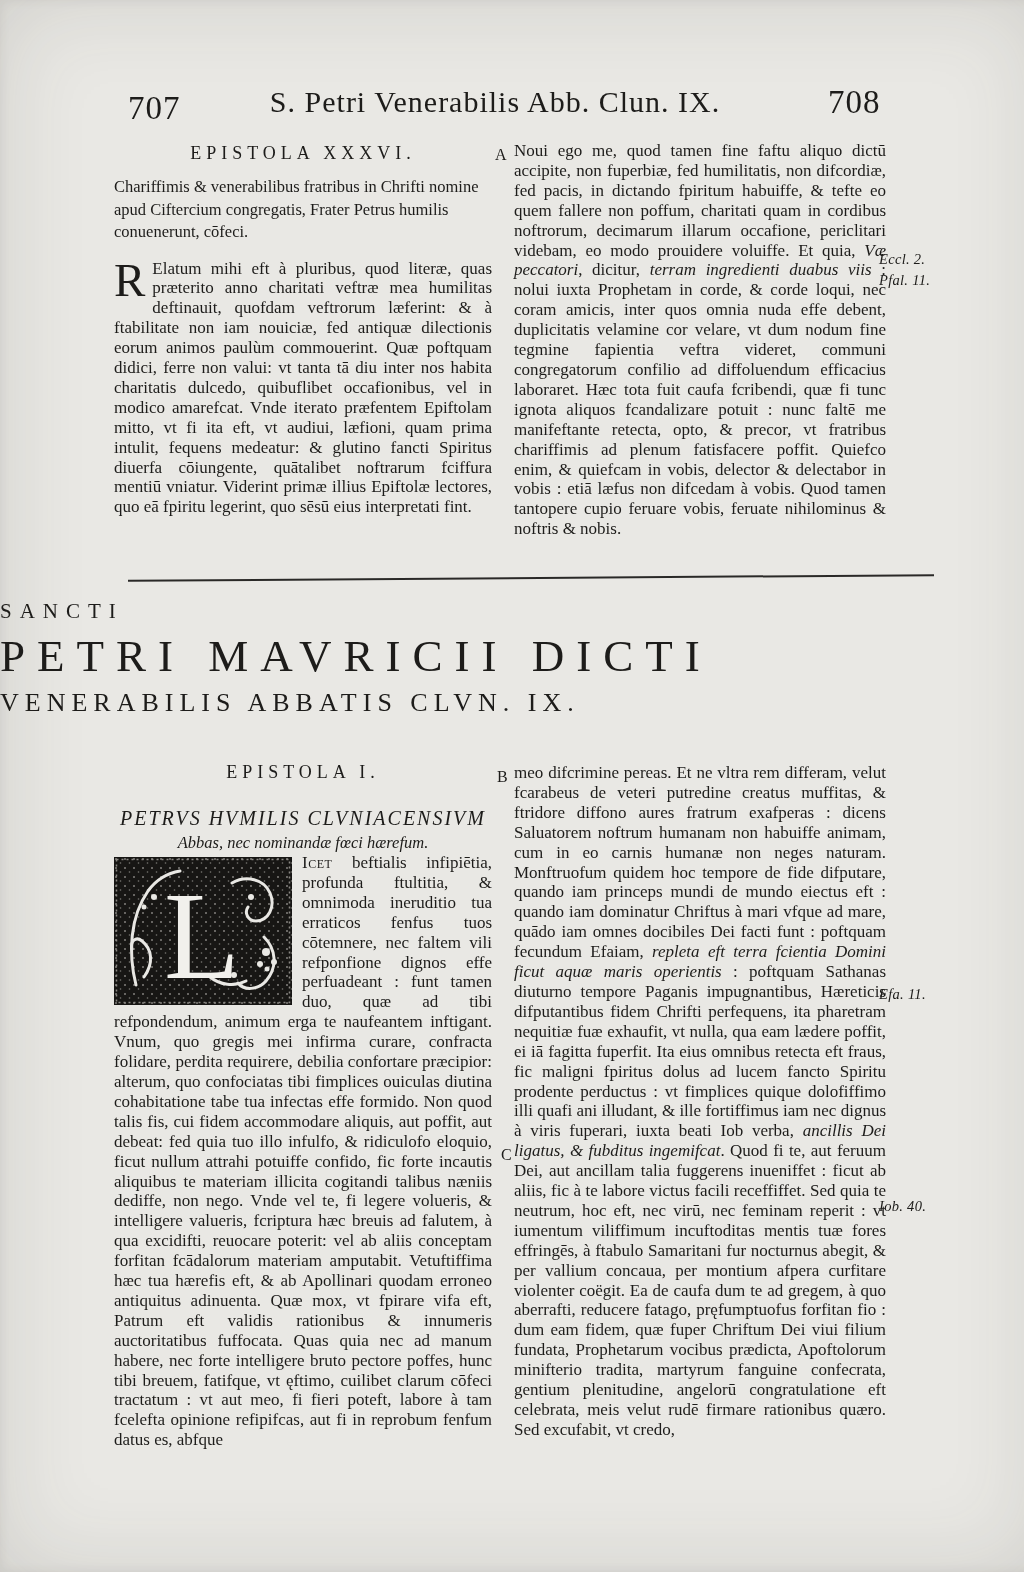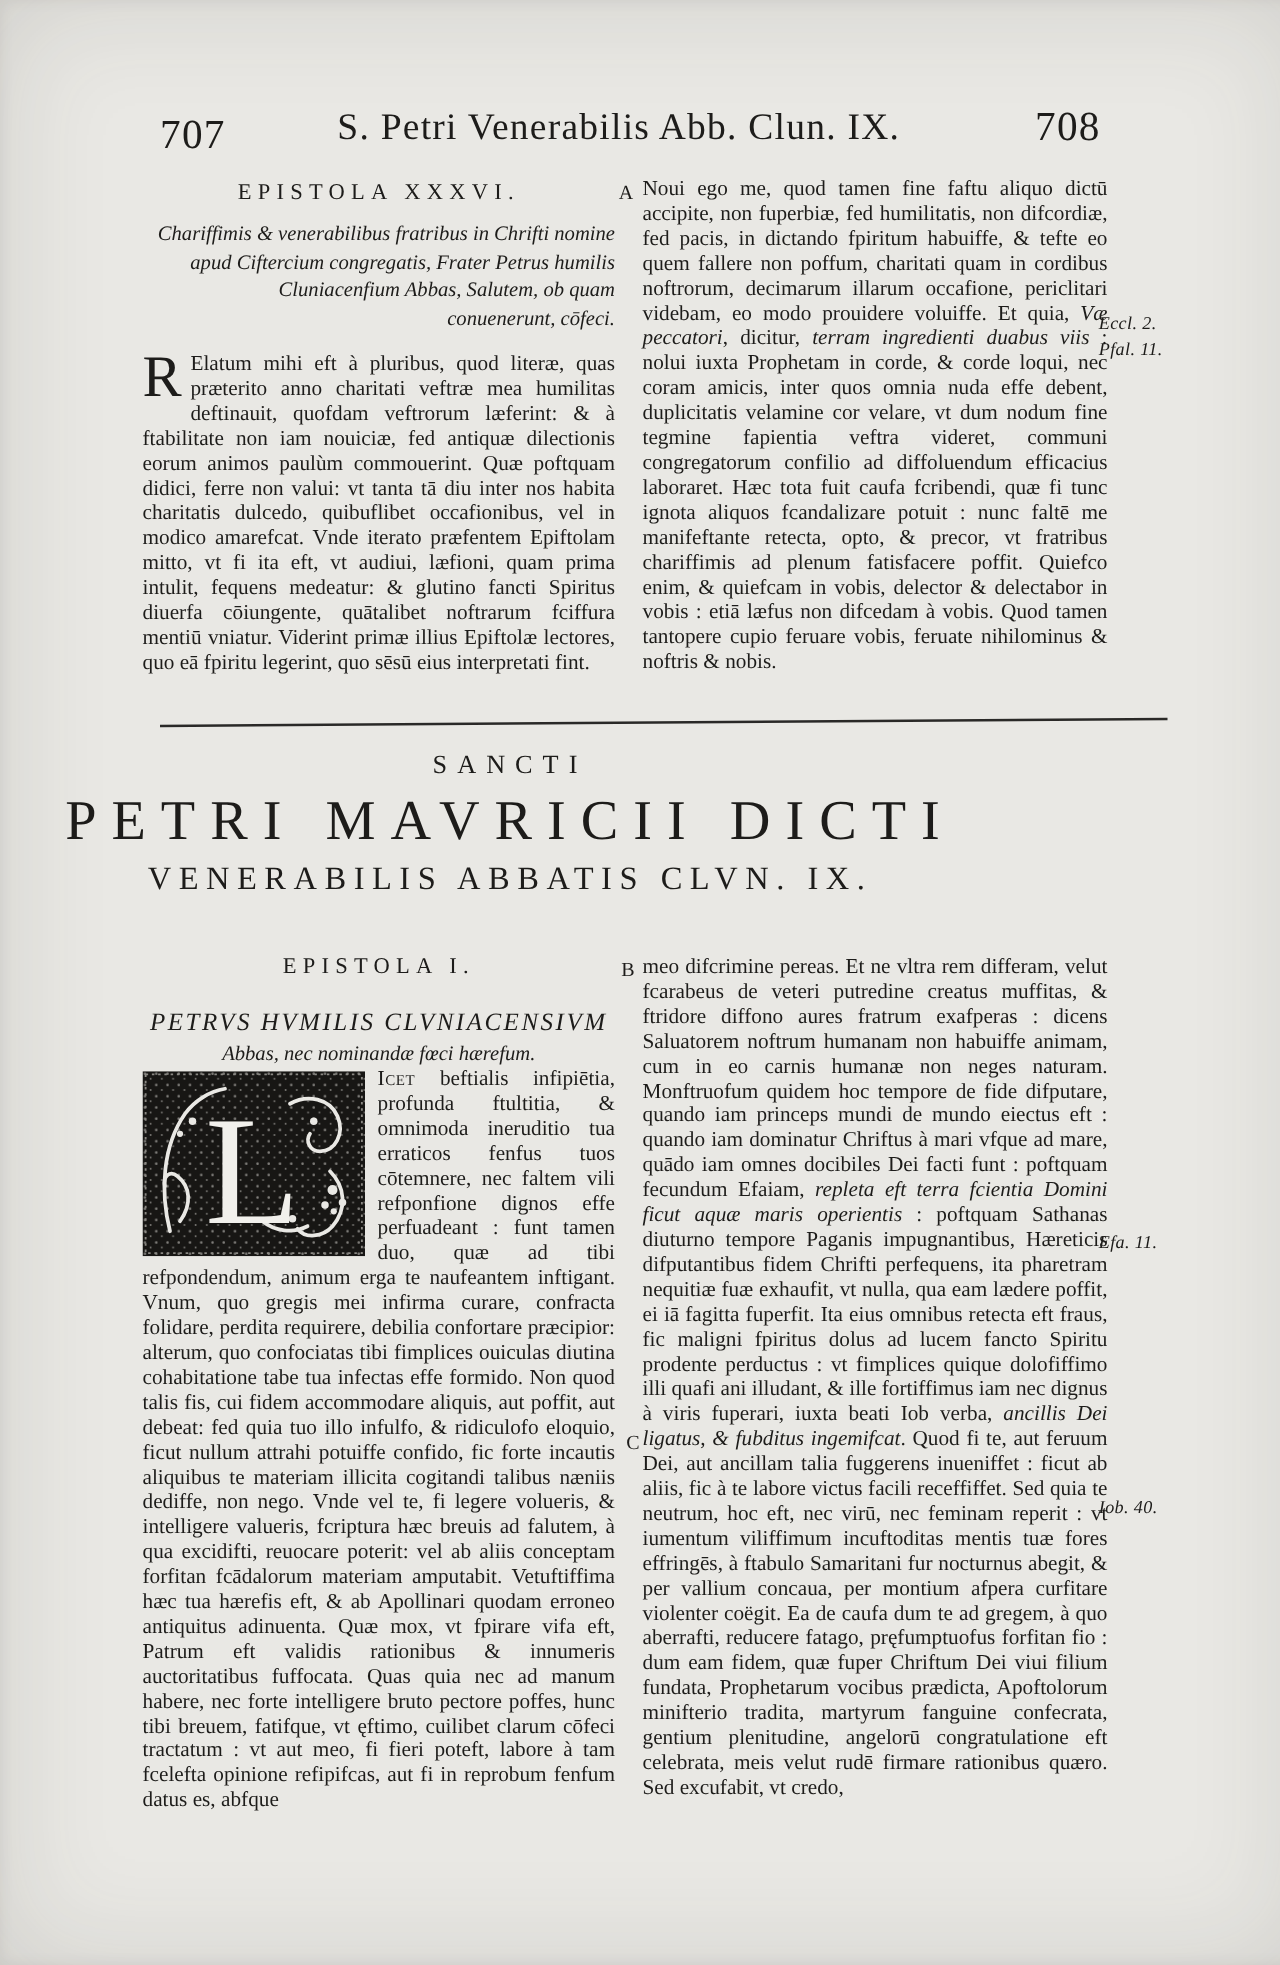--- a/index.html
+++ b/index.html
@@ -28,21 +28,21 @@
   .col-left-top{left:114px;top:143px;width:378px;}
   .col-right-top{left:514px;top:141px;width:372px;}
   .col-left-bot{left:114px;top:762px;width:378px;}
   .col-right-bot{left:514px;top:763px;width:372px;}
 
   .ep-heading{
     font-size:18px;font-weight:normal;letter-spacing:5px;
     text-align:center;margin:0;
   }
   .salutation{
-    font-style:italic;text-align:right;
+    text-align:left;
     font-size:16.5px;line-height:22.5px;
     margin-top:12px;margin-bottom:15px;
   }
   .body{
     font-size:17px;line-height:19.9px;
     text-align:justify;margin:0;
   }
   .dropcap-r{
     float:left;font-size:47px;line-height:37px;
     padding:3px 7px 0 0;
@@ -62,21 +62,21 @@
   .note-eccl{top:251px;}
   .note-pfal{top:272px;}
   .note-efa{top:986px;}
   .note-iob{top:1198px;}
 
   .rule{
     position:absolute;left:128px;top:577px;width:806px;height:2px;
     background:#2a2927;transform:rotate(-0.4deg);
   }
 
-  .main-title{position:absolute;top:599px;left:0;width:816px;text-align:center;}
+  .main-title{position:absolute;top:599px;left:0;width:816px;}
   .t1{font-size:21px;letter-spacing:8px;margin-bottom:9px;}
   .t2{font-size:45px;letter-spacing:12px;margin-bottom:9px;line-height:46px;}
   .t3{font-size:26px;letter-spacing:6px;margin-bottom:13px;}
   .t4{font-size:20px;letter-spacing:4px;}
 
   .sub1{
     font-style:italic;text-align:center;font-size:20px;
     letter-spacing:2px;margin-top:24px;
   }
   .sub2{
@@ -96,21 +96,20 @@
 
   <div class="folio folio-left">707</div>
   <div class="running-title">S. Petri Venerabilis Abb. Clun. IX.</div>
   <div class="folio folio-right">708</div>
 
   <section class="col col-left-top">
     <h2 class="ep-heading">EPISTOLA XXXVI.</h2>
     <div class="salutation">
       <div>Chariffimis &amp; venerabilibus fratribus in Chrifti nomine</div>
       <div>apud Ciftercium congregatis, Frater Petrus humilis</div>
-      <div>Cluniacenfium Abbas, Salutem, ob quam</div>
       <div>conuenerunt, cōfeci.</div>
     </div>
     <p class="body"><span class="dropcap-r">R</span><span>Elatum mihi eft à pluribus, quod literæ, quas præterito anno charitati veftræ mea humilitas deftinauit, quofdam veftrorum læferint: &amp; à ftabilitate non iam nouiciæ, fed antiquæ dilectionis eorum animos paulùm commouerint. Quæ poftquam didici, ferre non valui: vt tanta tā diu inter nos habita charitatis dulcedo, quibuflibet occafionibus, vel in modico amarefcat. Vnde iterato præfentem Epiftolam mitto, vt fi ita eft, vt audiui, læfioni, quam prima intulit, fequens medeatur: &amp; glutino fancti Spiritus diuerfa cōiungente, quātalibet noftrarum fciffura mentiū vniatur. Viderint primæ illius Epiftolæ lectores, quo eā fpiritu legerint, quo sēsū eius interpretati fint.</span></p>
   </section>
 
   <div class="col-marker marker-a">A</div>
   <section class="col col-right-top">
     <p class="body"><span>Noui ego me, quod tamen fine faftu aliquo dictū accipite, non fuperbiæ, fed humilitatis, non difcordiæ, fed pacis, in dictando fpiritum habuiffe, &amp; tefte eo quem fallere non poffum, charitati quam in cordibus noftrorum, decimarum illarum occafione, periclitari videbam, eo modo prouidere voluiffe. Et quia, </span><span class="it">Væ peccatori</span><span>, dicitur, </span><span class="it">terram ingredienti duabus viis</span><span> : nolui iuxta Prophetam in corde, &amp; corde loqui, nec coram amicis, inter quos omnia nuda effe debent, duplicitatis velamine cor velare, vt dum nodum fine tegmine fapientia veftra videret, communi congregatorum confilio ad diffoluendum efficacius laboraret. Hæc tota fuit caufa fcribendi, quæ fi tunc ignota aliquos fcandalizare potuit : nunc faltē me manifeftante retecta, opto, &amp; precor, vt fratribus chariffimis ad plenum fatisfacere poffit. Quiefco enim, &amp; quiefcam in vobis, delector &amp; delectabor in vobis : etiā læfus non difcedam à vobis. Quod tamen tantopere cupio feruare vobis, feruate nihilominus &amp; noftris &amp; nobis.</span></p>
   </section>
 

